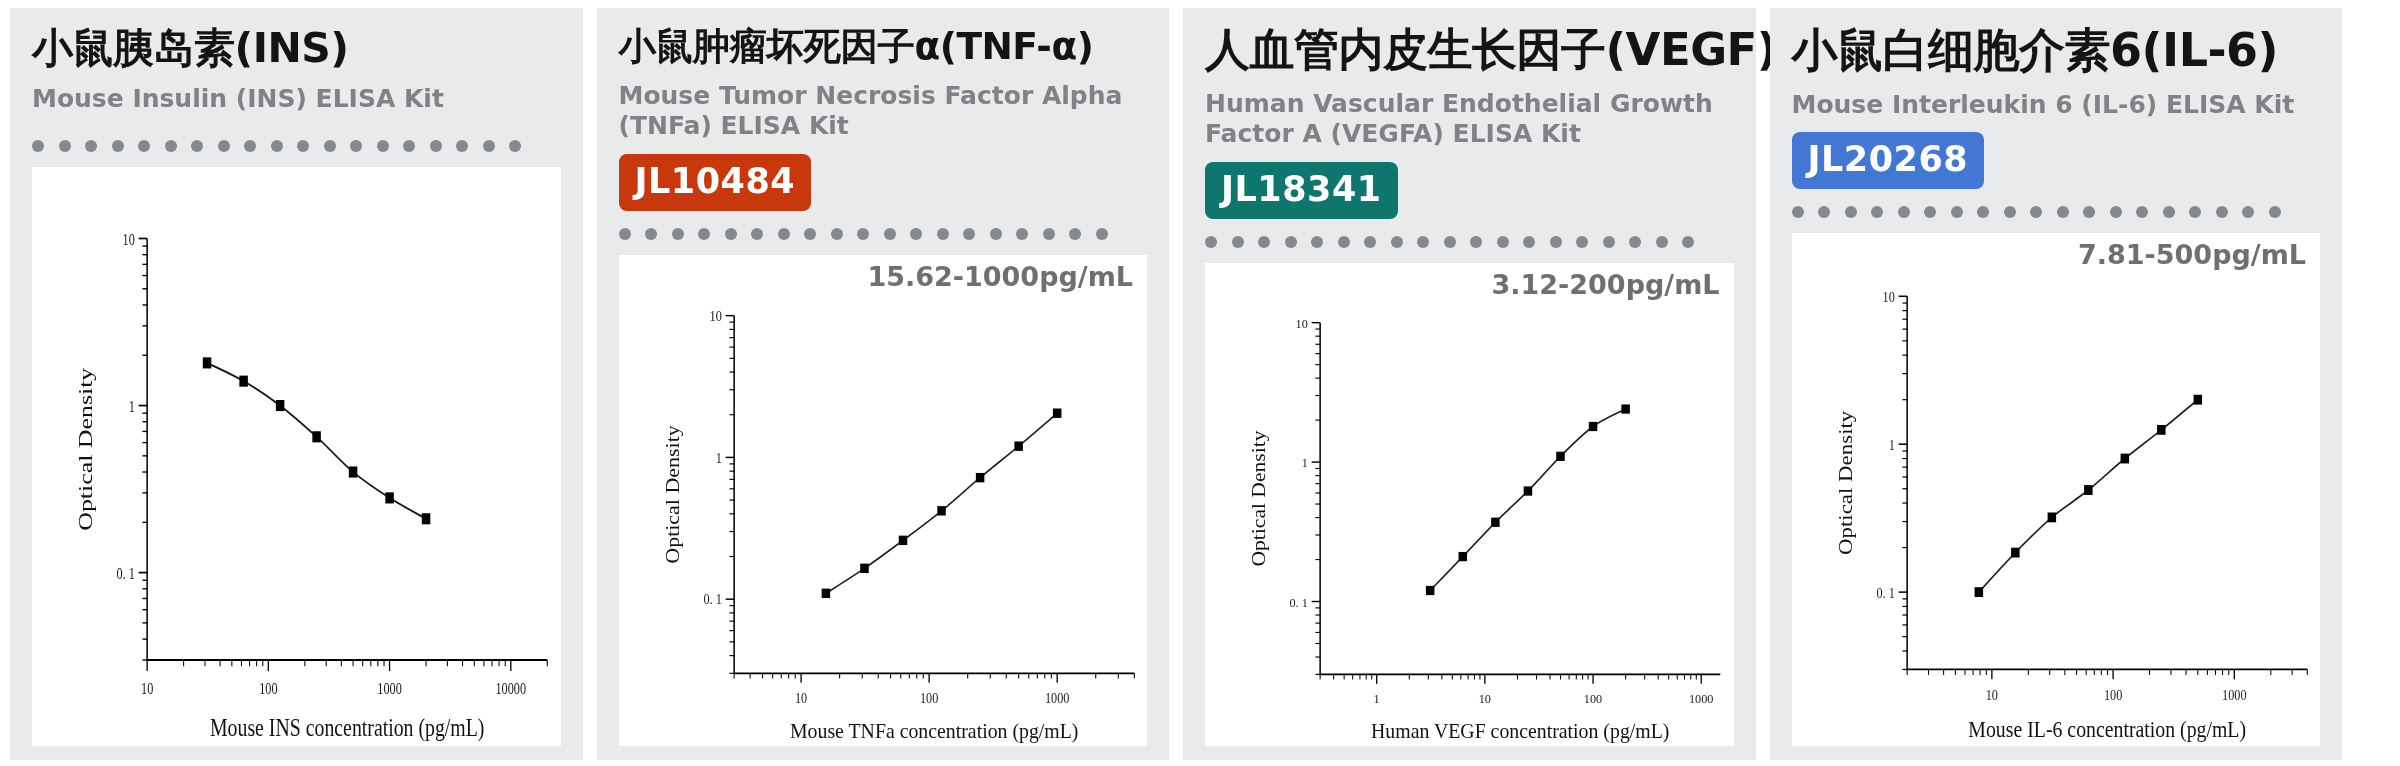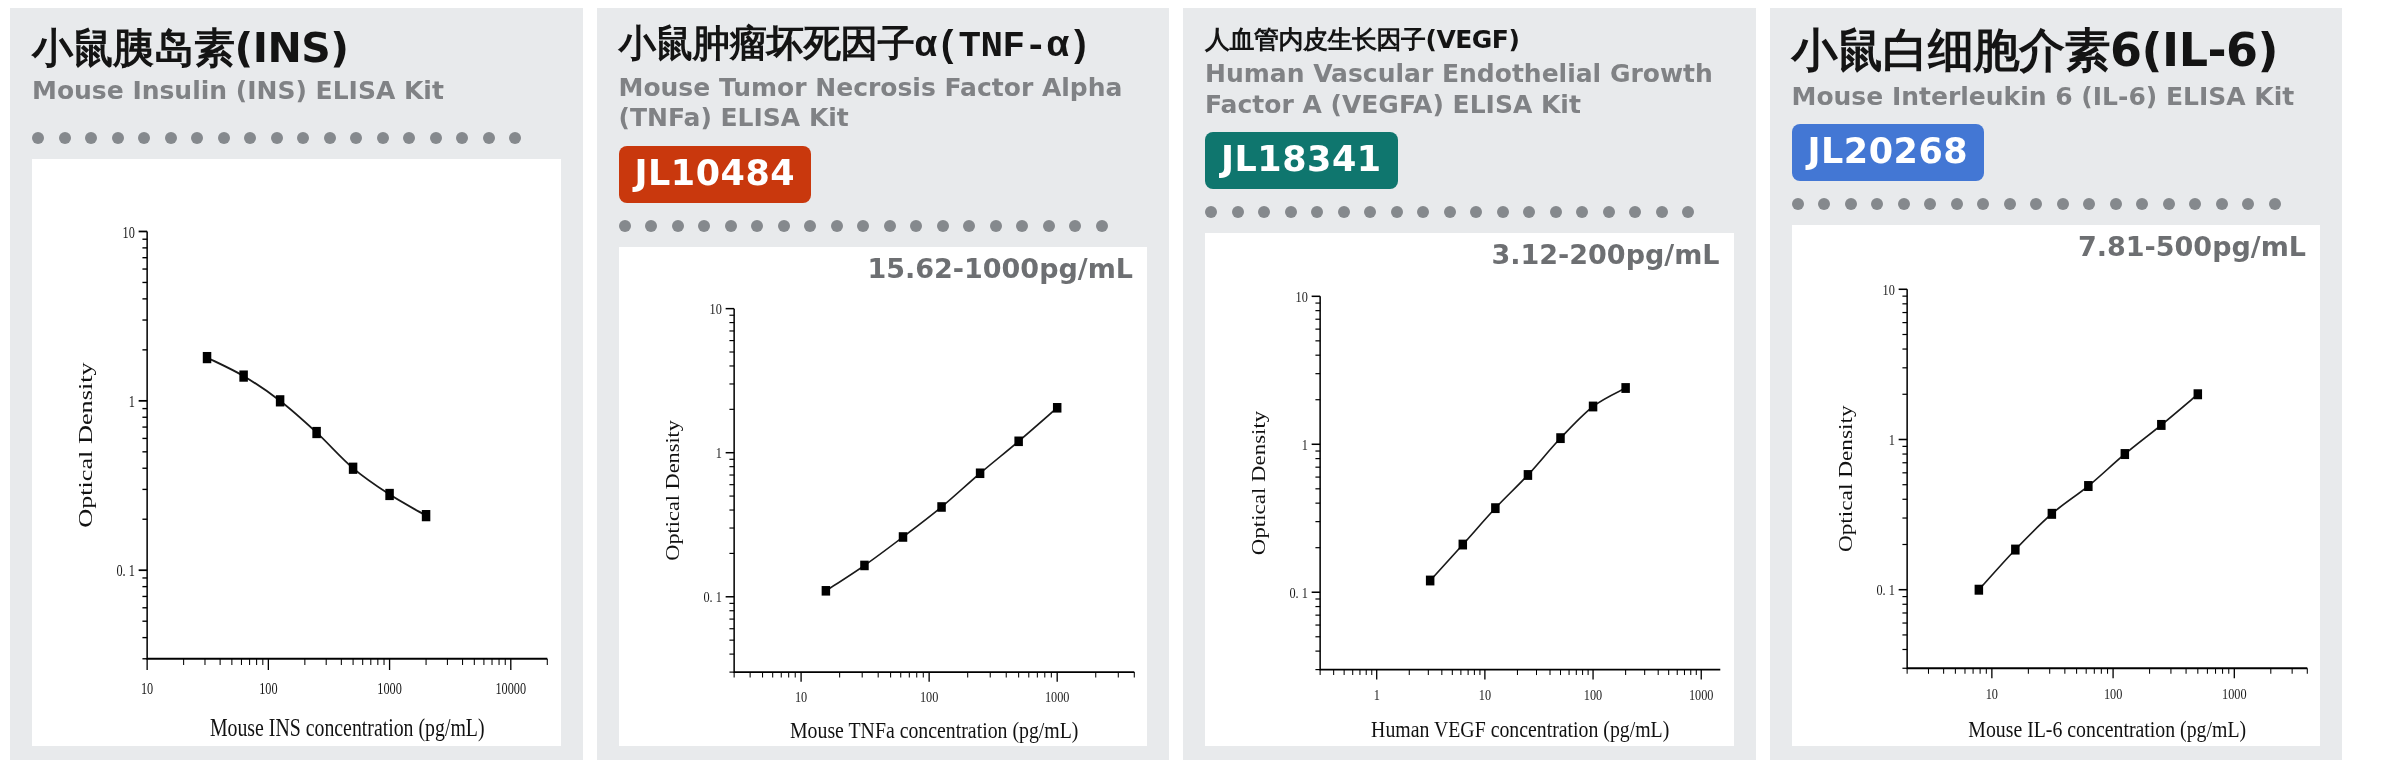--- a/index.html
+++ b/index.html
@@ -32,30 +32,30 @@
   .cn-title{
     font-family:"DejaVu Sans","Liberation Sans",sans-serif;
     font-weight:700;
     font-size:41px;
     line-height:1.08;
     color:#141414;
     letter-spacing:-0.5px;
     white-space:nowrap;
     margin:0 0 6px 0;
   }
-  .panel.p2 .cn-title{font-size:37.5px;font-family:Liberation Mono, monospace;}
-  .panel.p3 .cn-title{font-size:25px;}
+  .panel.p2 .cn-title{font-size:37.5px;}
+  .panel.p3 .cn-title{font-size:45px;}
   .panel.p4 .cn-title{font-size:46px;}
   .en-title{
     font-family:"DejaVu Sans","Liberation Sans",sans-serif;
     font-weight:600;
     font-size:25px;
     line-height:1.22;
     color:#808285;
-    margin:0 0 12px 0;
+    margin:8px 0 12px 0;
     max-width:100%;
   }
   .badge{
     display:inline-block;
     align-self:flex-start;
     border-radius:8px;
     color:#ffffff;
     font-family:"DejaVu Sans","Liberation Sans",sans-serif;
     font-weight:600;
     font-size:35px;

